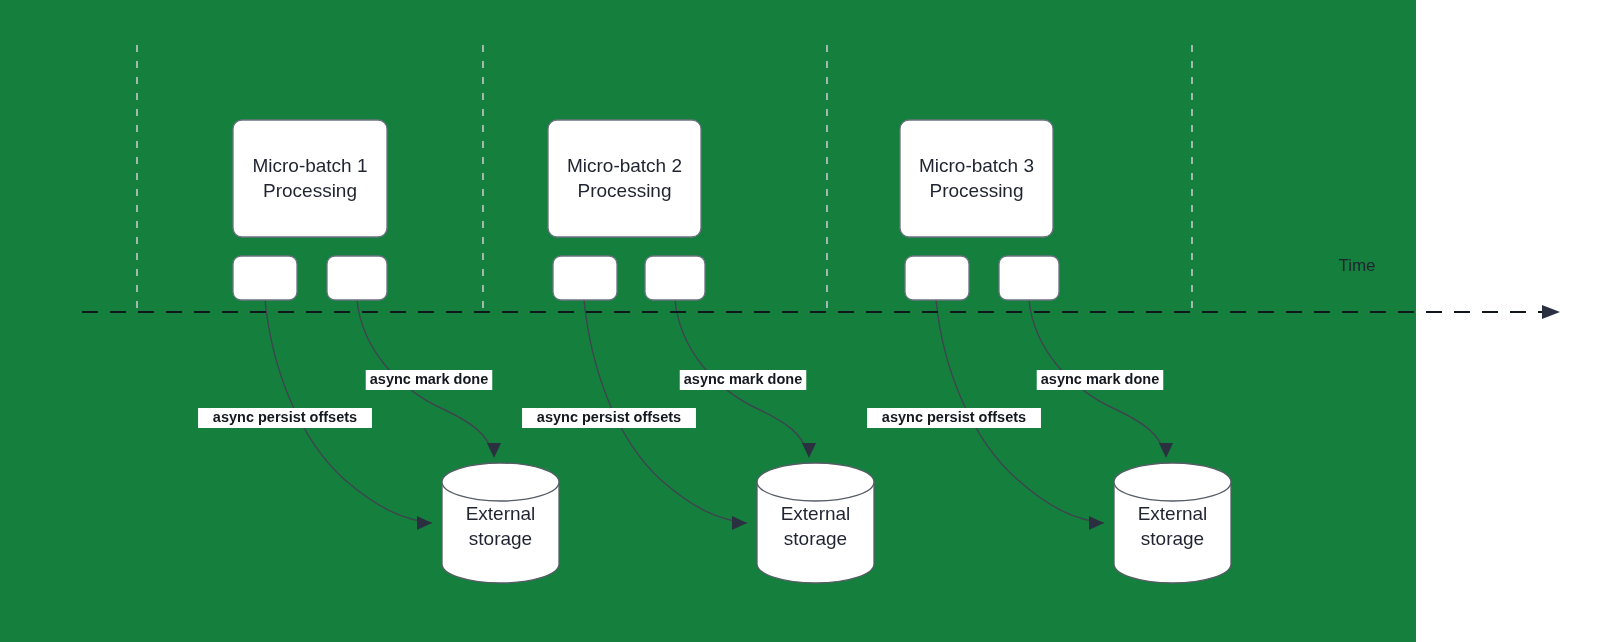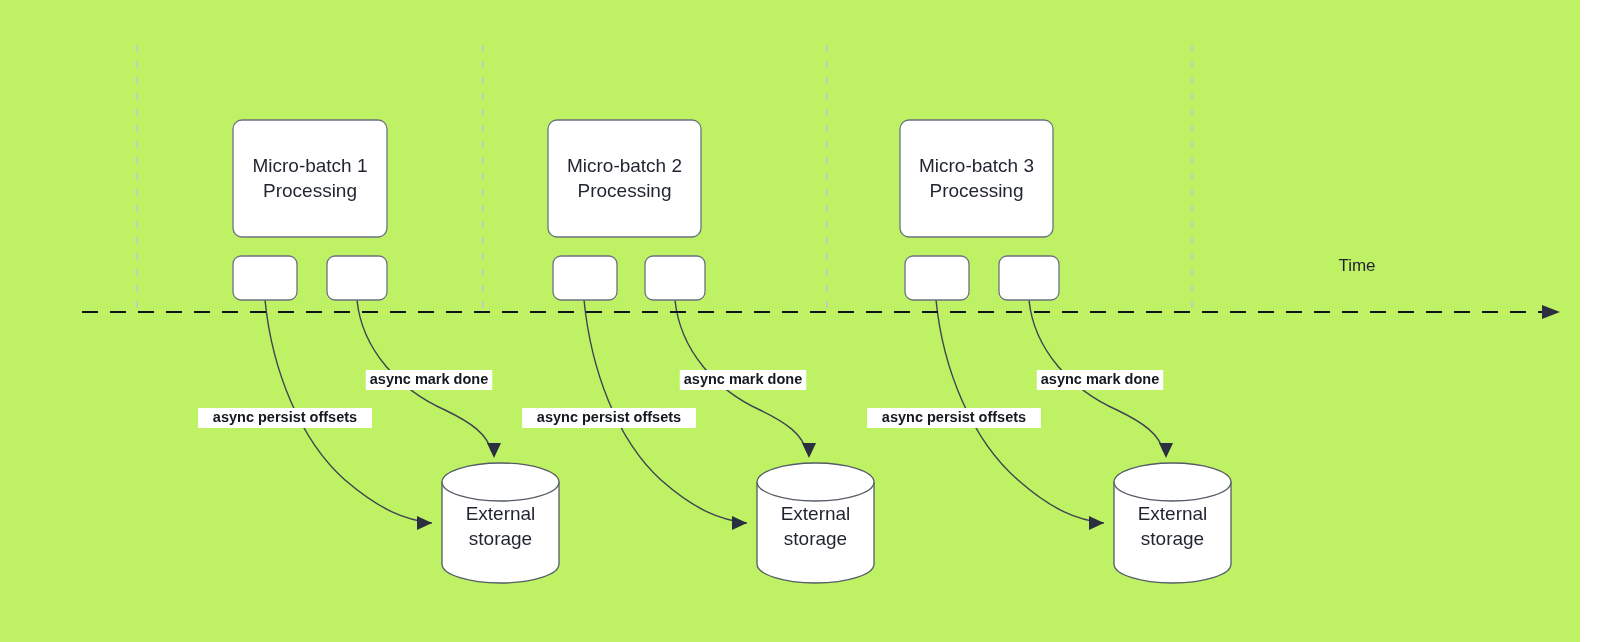--- a/index.html
+++ b/index.html
@@ -8,23 +8,23 @@
     background: #ffffff;
   }
   body {
     width: 1600px;
     height: 642px;
     font-family: "Liberation Sans", sans-serif;
     overflow: hidden;
   }
   #canvas {
     position: relative;
-    width: 1580px;
+    width: 1416px;
     height: 642px;
-    background: #bef264;
+    background: #15803d;
   }
   svg.diagram {
     position: absolute;
     left: 0;
     top: 0;
     width: 1600px;
     height: 642px;
   }
   .node-label {
     font-family: "Liberation Sans", sans-serif;

